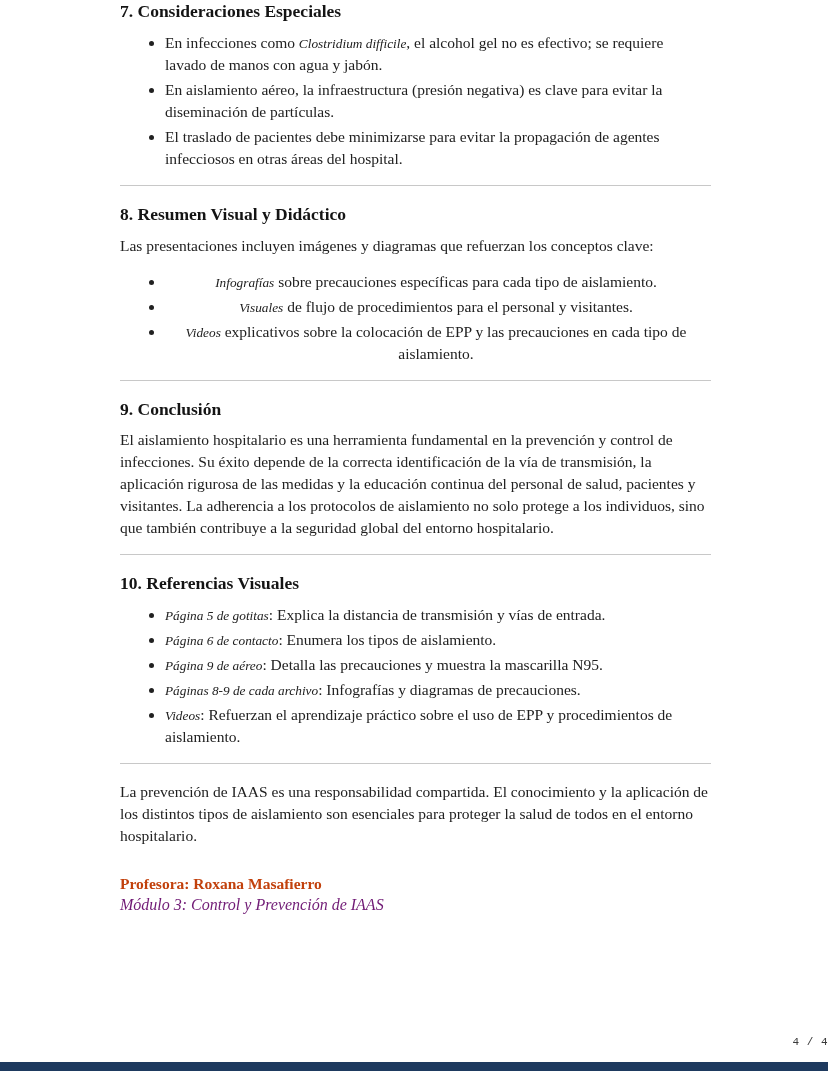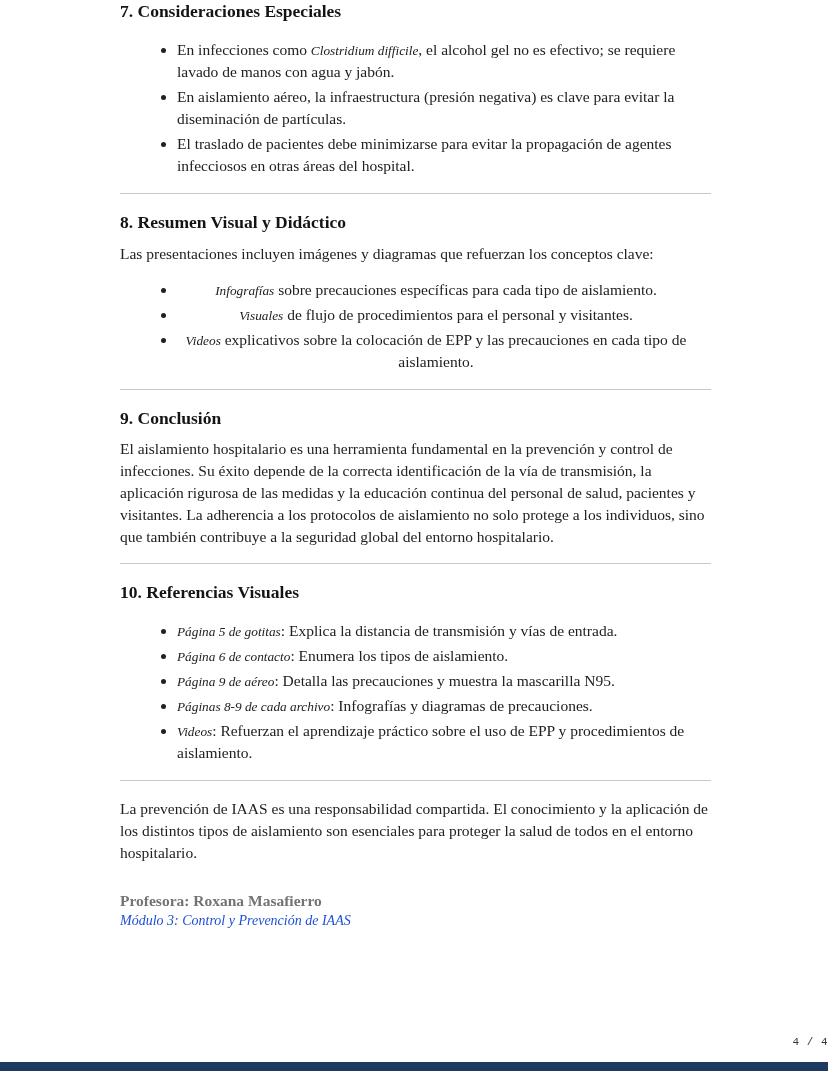--- a/index.html
+++ b/index.html
@@ -28,21 +28,21 @@
     margin: 0 0 9px 0;
     line-height: 1.3;
   }
   p.body-text {
     font-size: 15.5px;
     line-height: 1.42;
     margin: 0;
     color: #212121;
   }
   ul.bullets {
-    margin: 16px;
+    margin: 4px;
     padding: 0 0 0 41px;
     list-style: disc;
   }
   ul.bullets li {
     font-size: 15.5px;
     line-height: 1.42;
     margin: 0 0 3px 0;
     color: #212121;
   }
   ul.bullets.spaced {
@@ -59,27 +59,27 @@
     margin: 15px 0 17px 0;
     width: 100%;
   }
   .signature {
     margin-top: 28px;
   }
   .signature .author {
     font-size: 15.5px;
     font-weight: 700;
     margin: 0;
-    color: #737373;
+    color: #c2410c;
   }
   .signature .module {
-    font-size: 14px;
+    font-size: 16px;
     font-style: italic;
     margin: 3px 0 16px 0;
-    color: #1d4ed8;
+    color: #701a75;
   }
   .page-footer {
     position: absolute;
     left: 0;
     right: 0;
     top: 1036px;
     text-align: right;
     font-size: 11px;
     color: #3a3a3a;
     letter-spacing: 0.5px;

